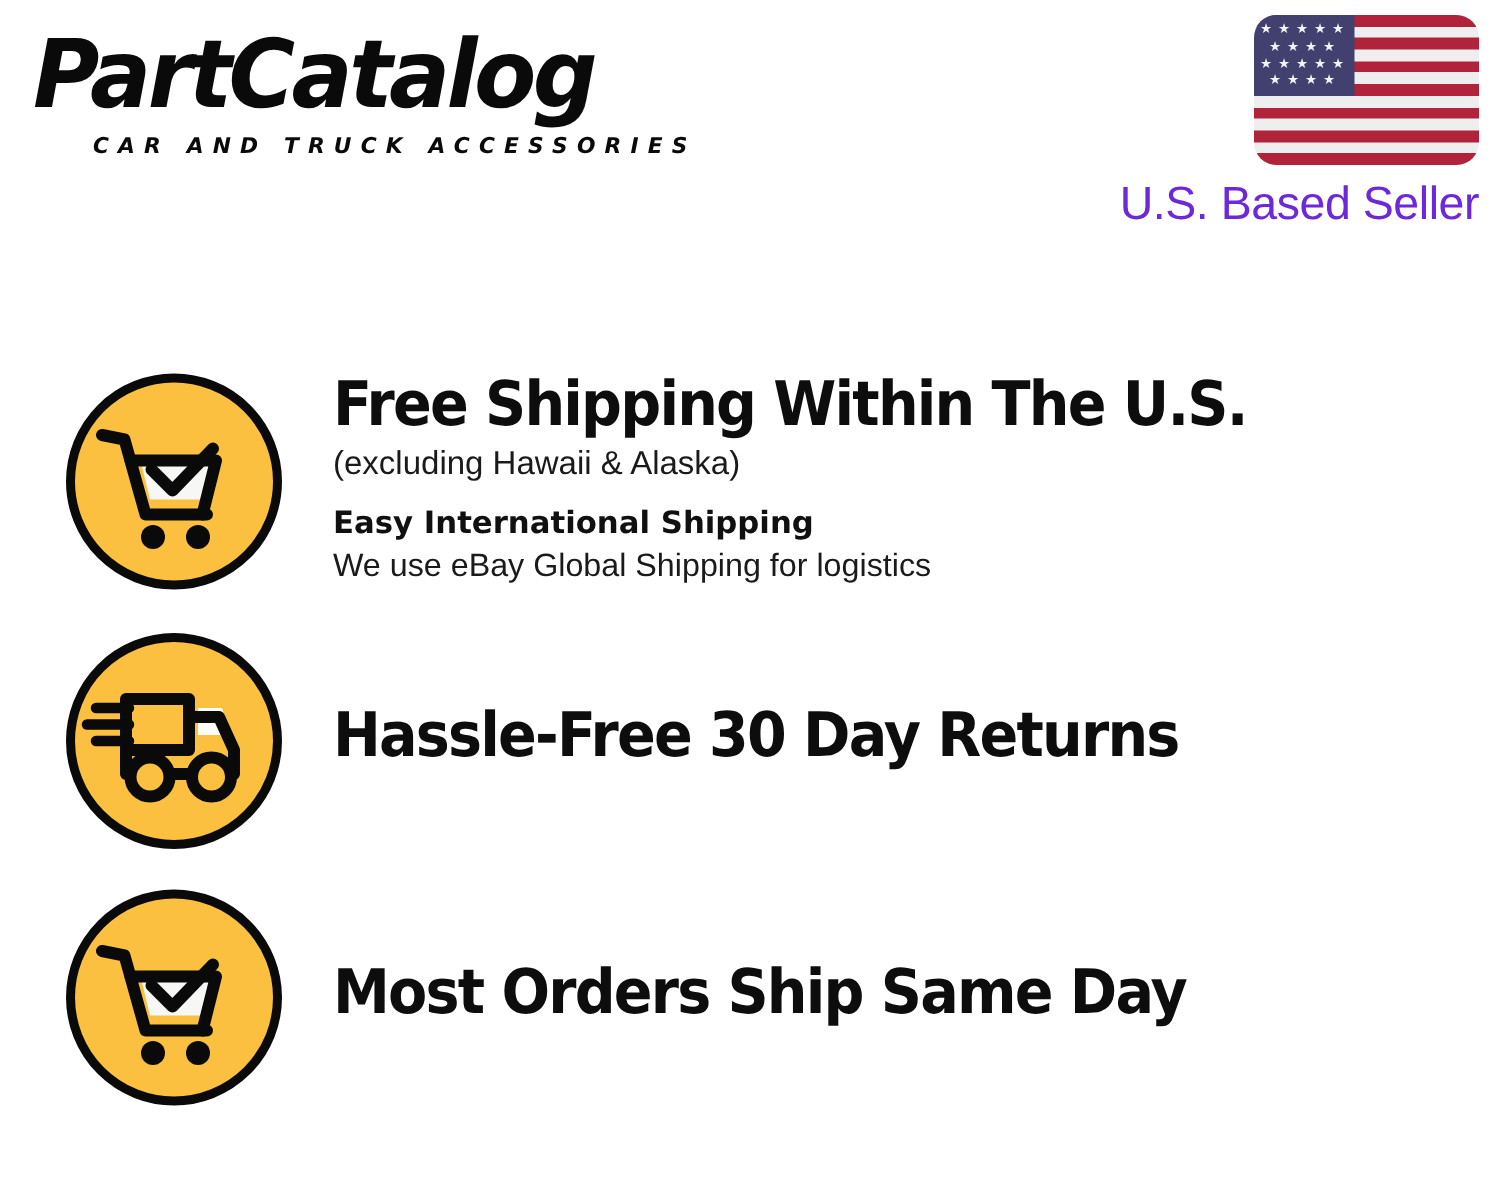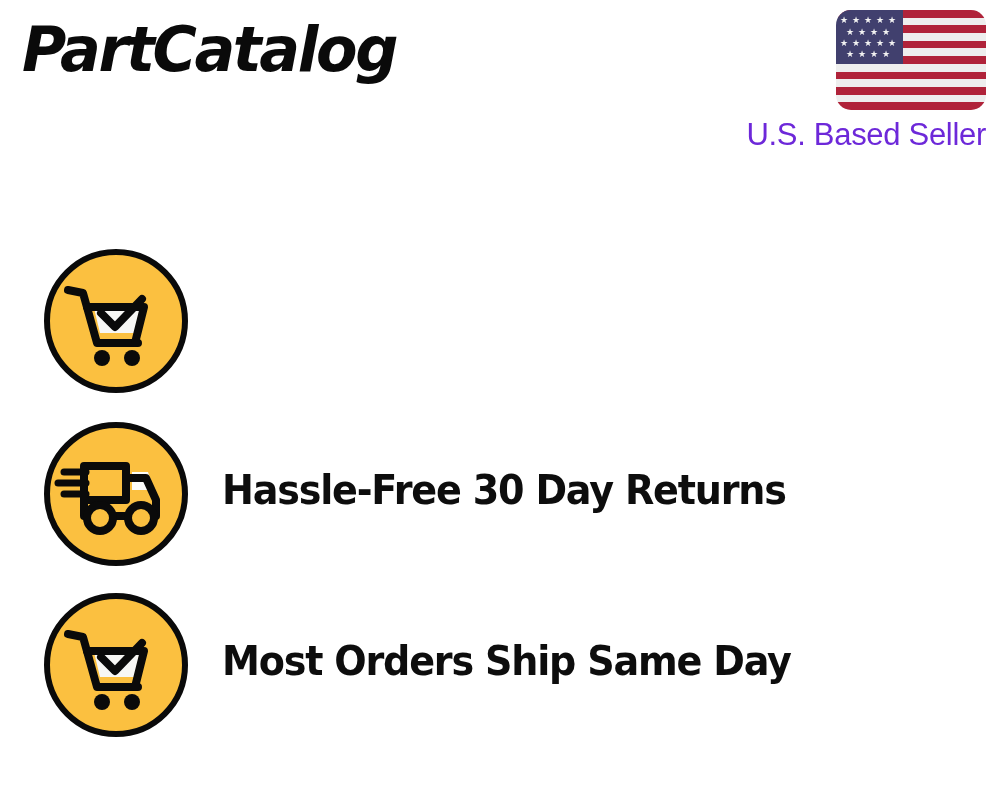--- a/index.html
+++ b/index.html
@@ -211,20 +211,21 @@
 </style>
 </head>
 <body>
 
 <div id="banner">
 
   <div class="header">
 
     <div class="brand">
       <span class="brand-word">PartCatalog</span>
+      <span class="brand-tagline">CAR AND TRUCK ACCESSORIES</span>
     </div>
 
     <div class="seller-block">
       <span class="flag">
         <span class="stripes">
           <span class="stripe" style="top:0px"></span>
           <span class="stripe" style="top:15.38px"></span>
           <span class="stripe" style="top:30.77px"></span>
           <span class="stripe" style="top:46.15px"></span>
           <span class="stripe" style="top:61.54px"></span>
@@ -263,20 +264,26 @@
       <div class="badge">
         <svg viewBox="0 0 132 132" xmlns="http://www.w3.org/2000/svg" aria-hidden="true">
           <polygon points="43,49 91,49 84,78 50,78" fill="#f7f7f5"></polygon>
           <path d="M18 35 L33 38 L47 88 L88 88" fill="none" stroke="#0a0a0a" stroke-width="8" stroke-linecap="round" stroke-linejoin="round"></path>
           <path d="M37 52 L94 52 L85 88" fill="none" stroke="#0a0a0a" stroke-width="8" stroke-linecap="round" stroke-linejoin="round"></path>
           <path d="M51 58 L65 72 L92 44" fill="none" stroke="#0a0a0a" stroke-width="8" stroke-linecap="round" stroke-linejoin="round"></path>
           <circle cx="52" cy="103" r="8" fill="#0a0a0a"></circle>
           <circle cx="82" cy="103" r="8" fill="#0a0a0a"></circle>
         </svg>
       </div>
+      <div class="feature-text">
+        <span class="f-head">Free Shipping Within The U.S.</span>
+        <span class="f-sub">(excluding Hawaii &amp; Alaska)</span>
+        <span class="f-sub2">Easy International Shipping</span>
+        <span class="f-sub3">We use eBay Global Shipping for logistics</span>
+      </div>
     </div>
 
     <div class="feature row2">
       <div class="badge">
         <svg viewBox="0 0 132 132" xmlns="http://www.w3.org/2000/svg" aria-hidden="true">
           <polygon points="82,44 98,44 104,62 82,62" fill="#fdfdfb"></polygon>
           <path d="M34 38 L76 38 L76 72 L34 72 Z" fill="none" stroke="#0a0a0a" stroke-width="8" stroke-linejoin="round"></path>
           <path d="M76 50 L96 50 L106 72 L106 88 L34 88 L34 72" fill="none" stroke="#0a0a0a" stroke-width="8" stroke-linejoin="round"></path>
           <line x1="14" y1="44" x2="36" y2="44" stroke="#0a0a0a" stroke-width="7" stroke-linecap="round"></line>
           <line x1="8" y1="55" x2="36" y2="55" stroke="#0a0a0a" stroke-width="7" stroke-linecap="round"></line>

